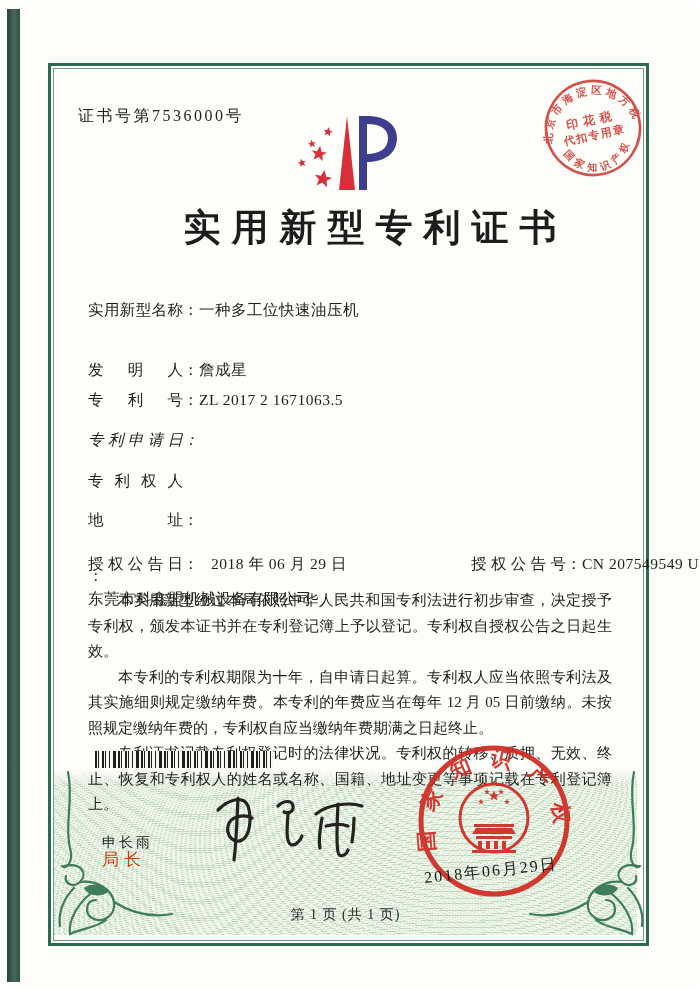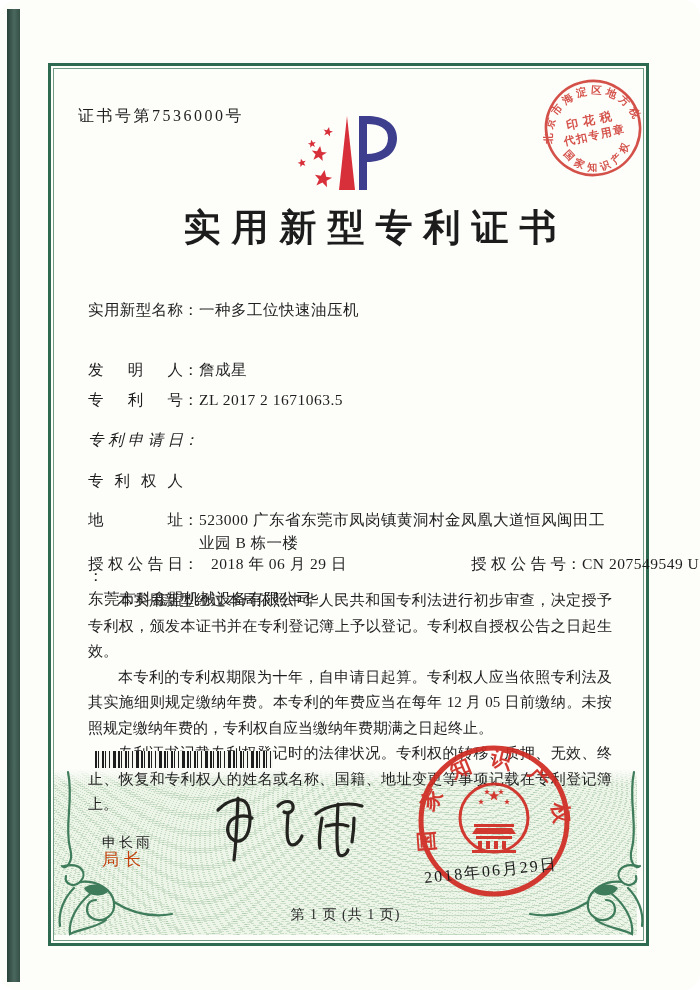--- a/index.html
+++ b/index.html
@@ -127,21 +127,20 @@
       <span class="fcolon">：</span>
   </div>
   <div class="frow" style="top:469px;flex-direction:column;">
     <span class="flabel">专利权人</span>
       <span class="fcolon">：</span>
       <span class="fvalue">东莞市科鑫盟机械设备有限公司</span>
   </div>
   <div class="frow" style="top:508px;">
     <span class="flabel">地址</span>
       <span class="fcolon">：</span>
-      <span class="fvalue">523000 广东省东莞市凤岗镇黄洞村金凤凰大道恒风闽田工业园 B 栋一楼</span>
   </div>
 
   <div class="frow" style="top:552px;">
     <span class="flabel">授权公告日</span>
       <span class="fcolon">：</span>
       <span class="fvalue" style="flex:0 0 160px;text-align:center;">2018 年 06 月 29 日</span>
     <span class="grant-right">
       <span class="flabel">授权公告号</span>
         <span class="fcolon">：</span>
         <span class="fvalue">CN 207549549 U</span>

